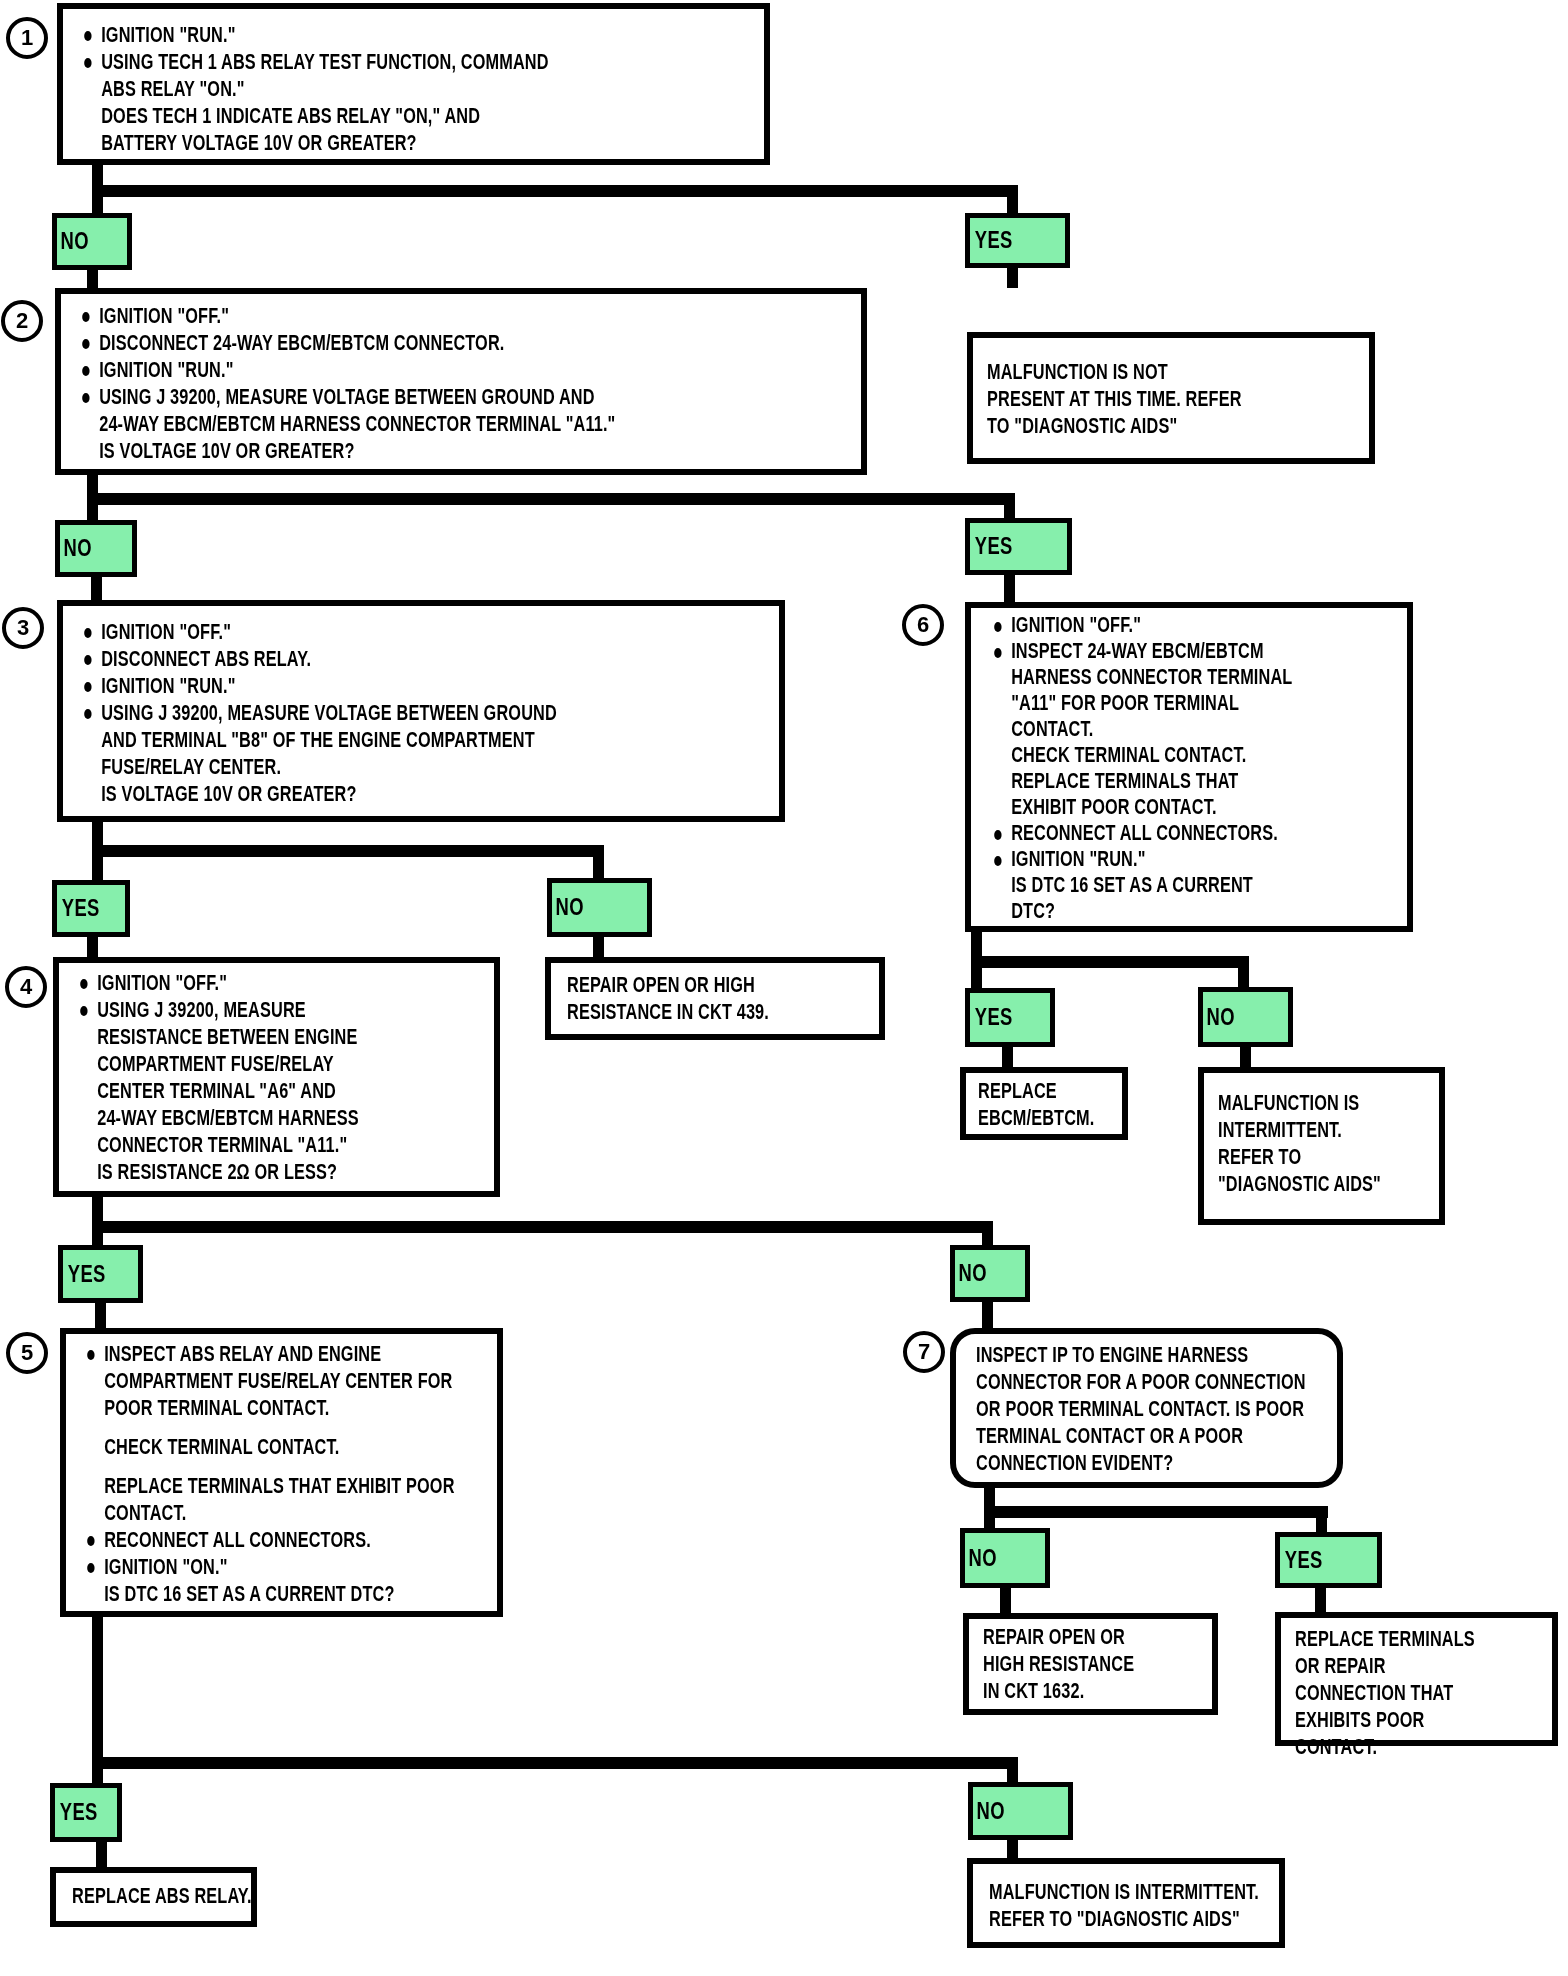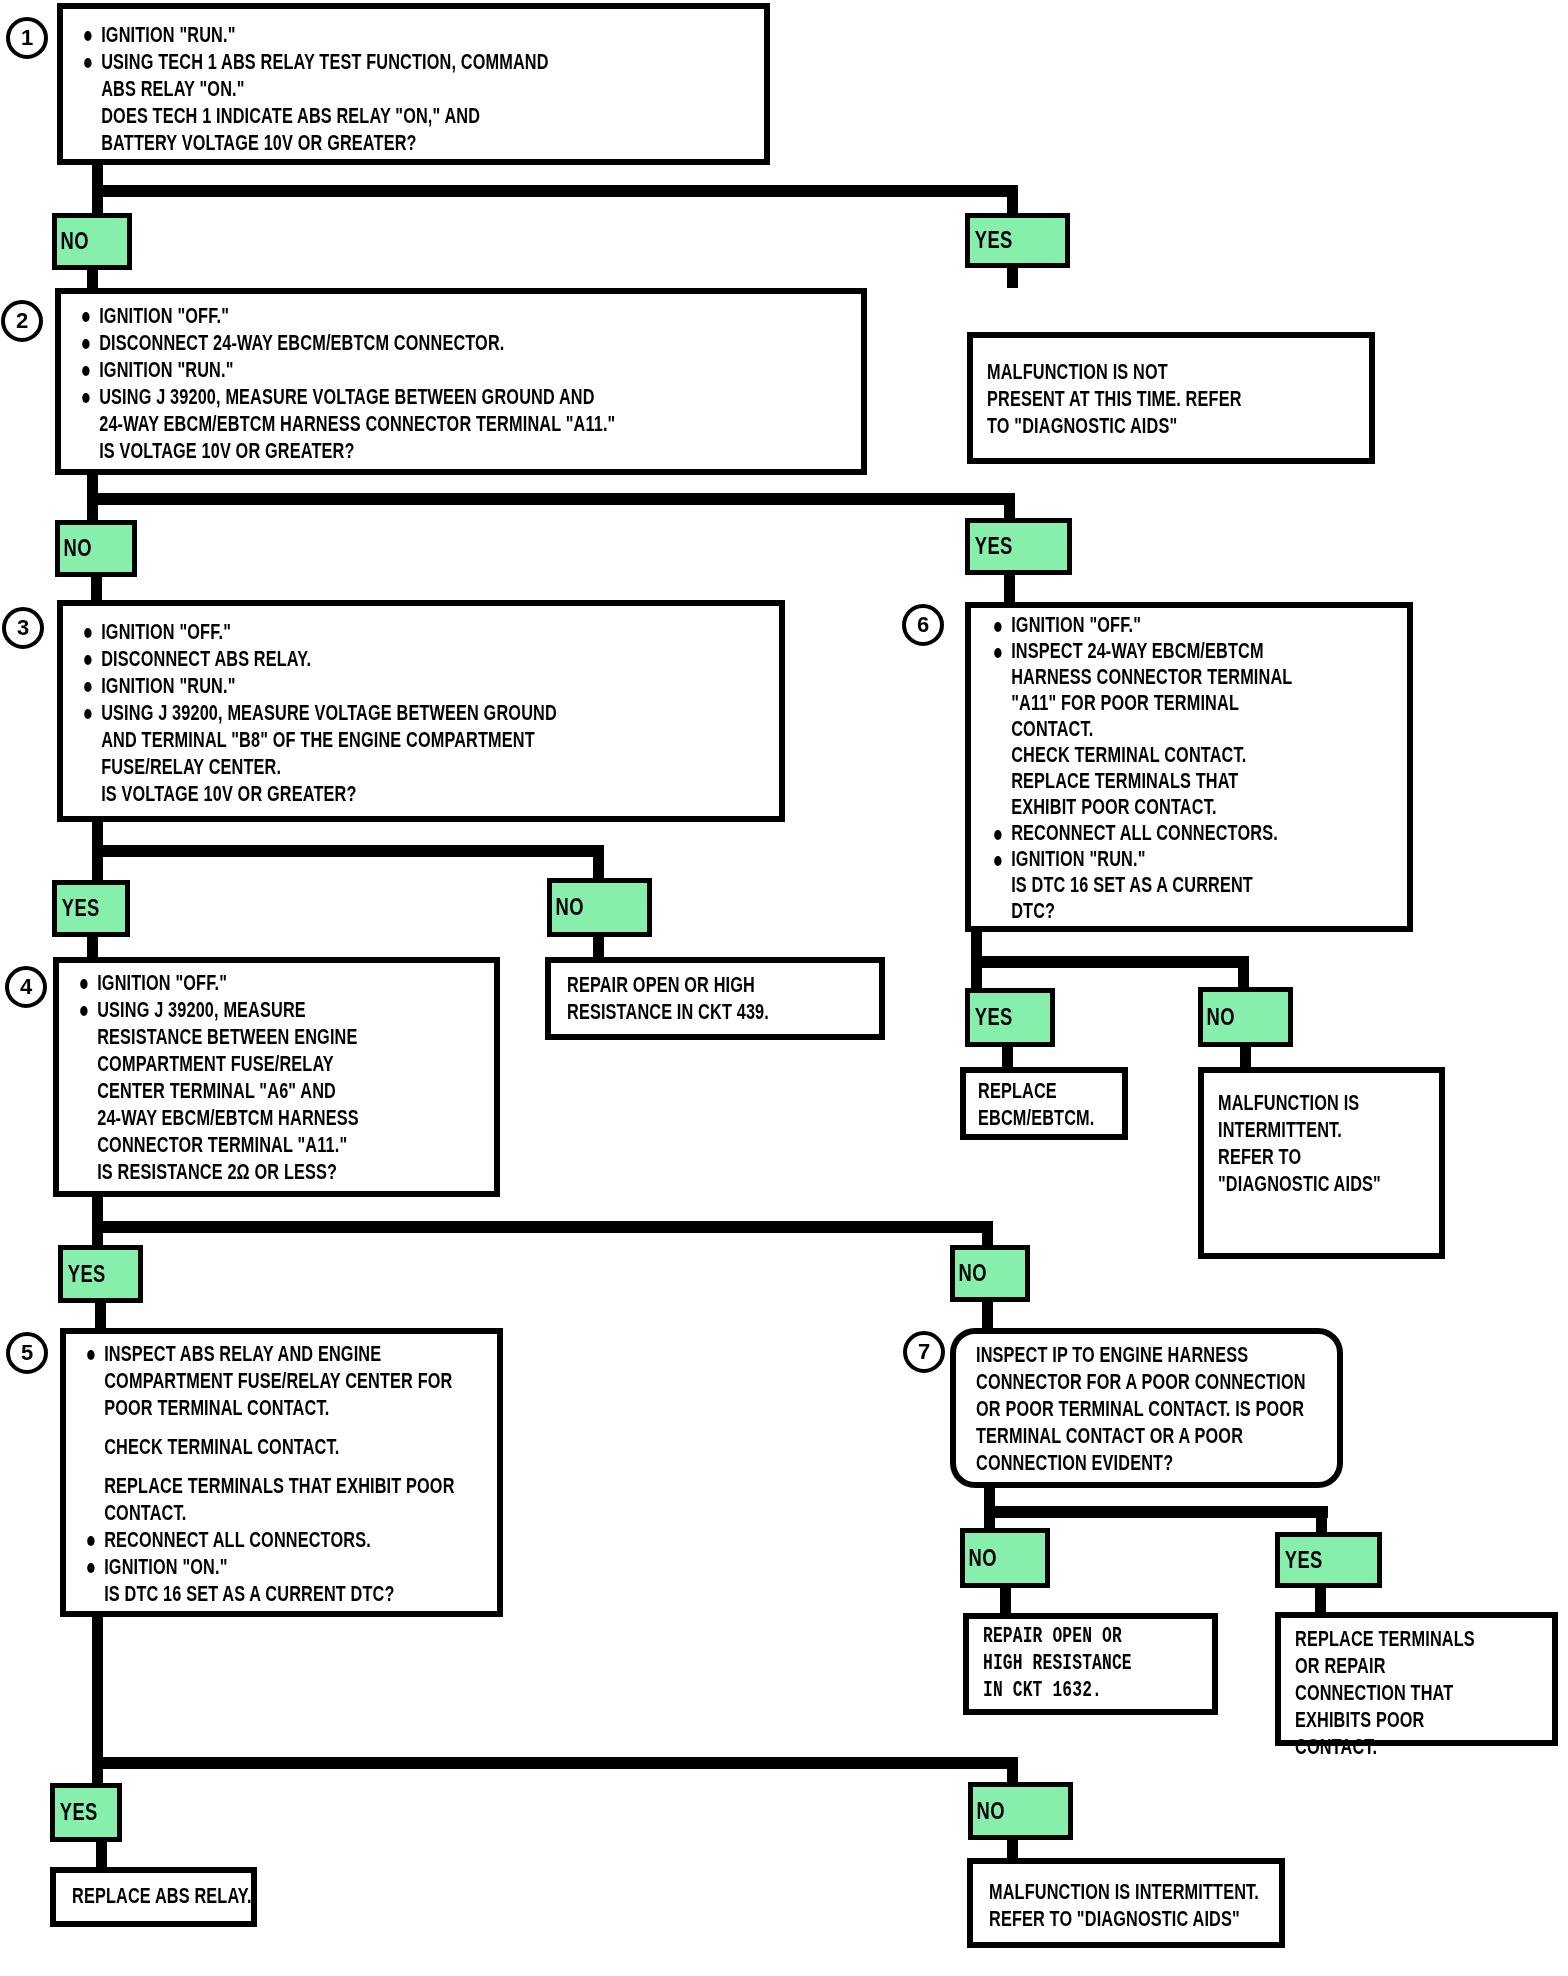--- a/index.html
+++ b/index.html
@@ -199,21 +199,21 @@
       <span>NO</span>
     </div>
 
   <div class="box" style="left:960px;top:1067px;width:168px;height:73px;padding:4px 6px 0 12px;">
     <div class="txt">
       <div class="tl">REPLACE</div>
       <div class="tl">EBCM/EBTCM.</div>
     </div>
   </div>
 
-  <div class="box" style="left:1198px;top:1067px;width:247px;height:192px;padding:16px 8px 0 14px;">
+  <div class="box" style="left:1198px;top:1067px;width:247px;height:158px;padding:16px 8px 0 14px;">
     <div class="txt">
       <div class="tl">MALFUNCTION IS</div>
       <div class="tl">INTERMITTENT.</div>
       <div class="tl">REFER TO</div>
       <div class="tl">"DIAGNOSTIC AIDS"</div>
     </div>
   </div>
 
   <div class="dec" style="left:58px;top:1245px;width:85px;height:58px;">
       <span>YES</span>
@@ -246,21 +246,21 @@
     </div>
   </div>
 
   <div class="dec" style="left:960px;top:1528px;width:90px;height:60px;">
       <span>NO</span>
     </div>
   <div class="dec" style="left:1275px;top:1532px;width:107px;height:56px;">
       <span>YES</span>
     </div>
 
-  <div class="box" style="left:963px;top:1613px;width:255px;height:102px;padding:4px 6px 0 14px;font-family:Liberation Mono, monospace;">
+  <div class="box" style="left:963px;top:1613px;width:255px;height:102px;padding:4px 6px 0 14px;">
     <div class="txt">
       <div class="tl">REPAIR OPEN OR</div>
       <div class="tl">HIGH RESISTANCE</div>
       <div class="tl">IN CKT 1632.</div>
     </div>
   </div>
 
   <div class="box" style="left:1275px;top:1612px;width:283px;height:134px;padding:7px 6px 0 14px;">
     <div class="txt">
       <div class="tl">REPLACE TERMINALS</div>

